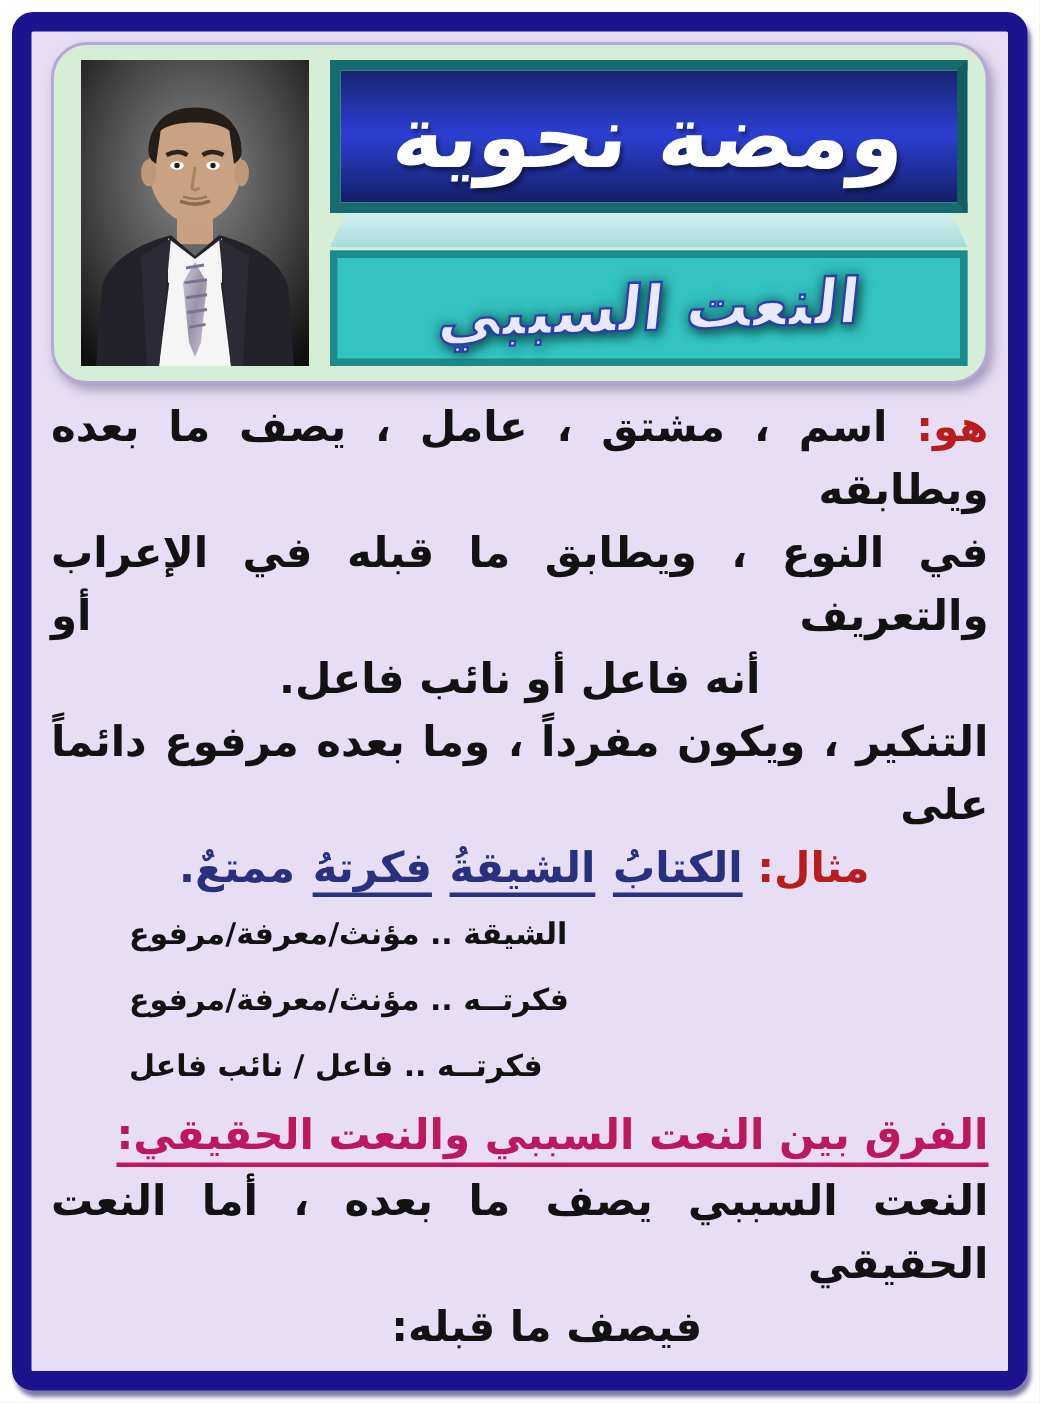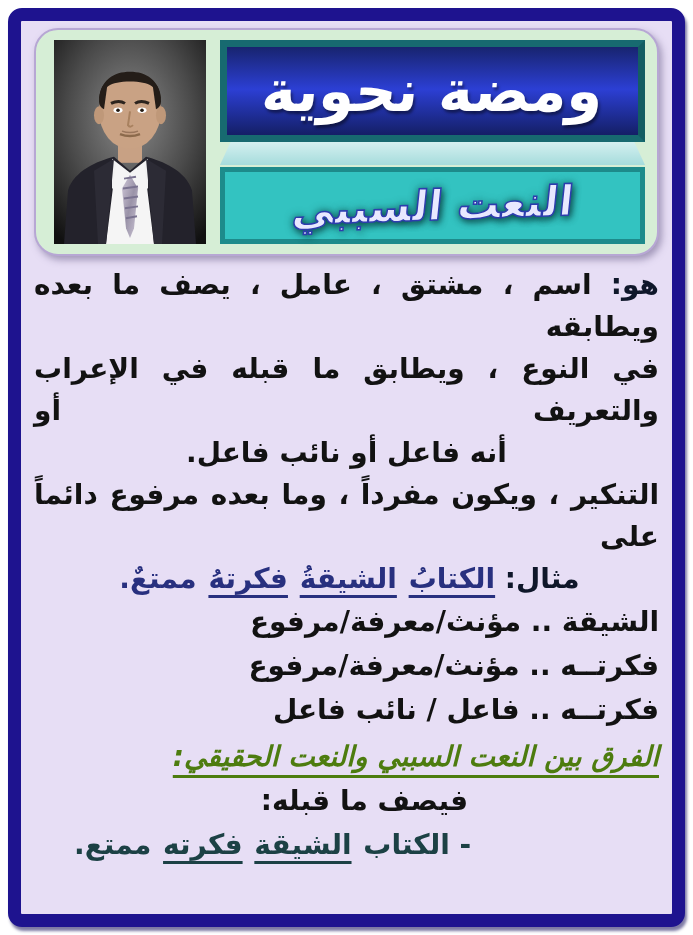--- a/index.html
+++ b/index.html
@@ -64,29 +64,29 @@
     white-space:nowrap;
   }
 
   
   .content { direction:rtl; font-weight:bold; color:#121212; }
   .ln { font-size:28px; line-height:42px; }
   .just { text-align:justify; text-align-last:justify; }
   .center { text-align:center; }
   .right { text-align:right; }
 
-  .kw { color:#0f172a; }
+  .kw { color:#b91c1c; }
   .navy { color:#28307f; }
   .teal { color:#1c4145; }
-  .purple { color:#4d7c0f;font-style:italic; }
+  .purple { color:#be185d; }
 
   .u { text-decoration:underline; text-decoration-thickness:3px; text-underline-offset:7px; }
 
   .example-line { padding-left:4px;text-align:center; }
-  .analysis { padding-left:52px; text-align:right; font-size:28px; line-height:44px; }
+  .analysis { padding-left:52px; text-align:left; font-size:20px; line-height:44px; }
   .diff-heading {
     font-size:28px; line-height:46px; margin-top:2px;
     text-decoration:underline; text-decoration-thickness:3px; text-underline-offset:9px;
   }
   .diff-line2 { padding-left:36px; text-align:center; }
   .ex2 { padding-left:38px; text-align:left; font-size:28px; line-height:45px; }
   .w { margin-left:2px; }
 </style>
 </head>
 <body>
@@ -175,20 +175,21 @@
         <span class="navy u w">الشيقةُ</span>
         <span class="navy u w">فكرتهُ</span>
         <span class="navy w">ممتعٌ.</span>
       </div>
 
       <div class="analysis">الشيقة .. مؤنث/معرفة/مرفوع</div>
       <div class="analysis">فكرتــه .. مؤنث/معرفة/مرفوع</div>
       <div class="analysis">فكرتــه .. فاعل / نائب فاعل</div>
 
       <div class="diff-heading purple right">الفرق بين النعت السببي والنعت الحقيقي:</div>
+      <div class="ln just">النعت السببي يصف ما بعده ، أما النعت الحقيقي</div>
       <div class="ln diff-line2">فيصف ما قبله:</div>
 
       <div class="ex2 teal">
         <span>-</span>
         <span class="w">الكتاب</span>
         <span class="u w">الشيقة</span>
         <span class="u w">فكرته</span>
         <span class="w">ممتع.</span>
       </div>
 

